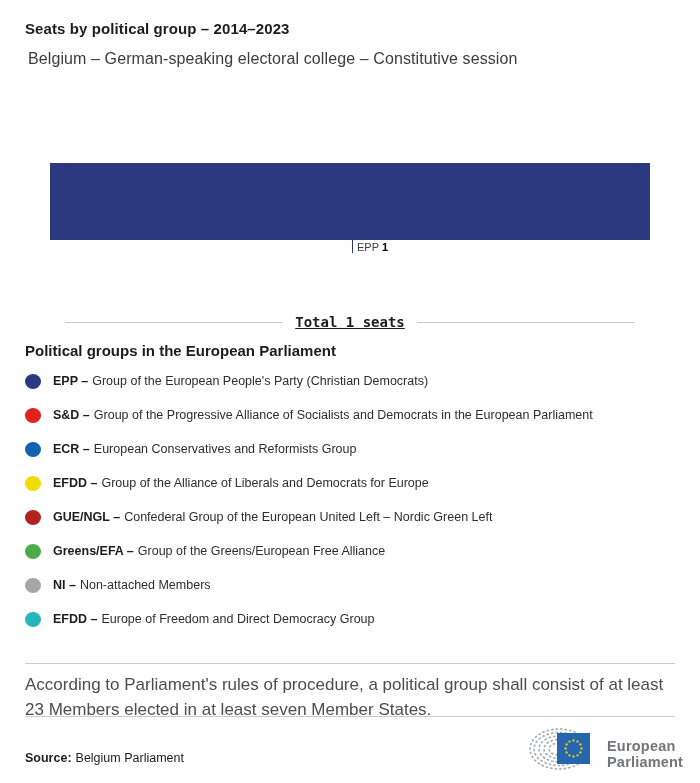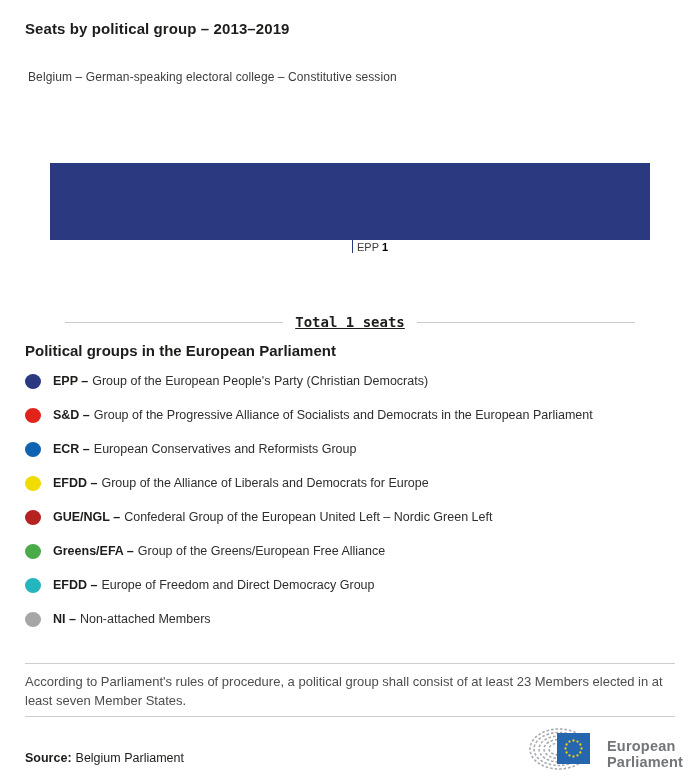--- a/index.html
+++ b/index.html
@@ -5,22 +5,22 @@
   html,body{margin:0;padding:0;background:#ffffff;}
   .page{
     position:relative;width:700px;height:783px;background:#ffffff;
     font-family:"Liberation Sans",sans-serif;color:#1d1d1b;overflow:hidden;
   }
   .title{
     position:absolute;left:25px;top:20px;font-size:15px;font-weight:700;
     color:#1d1d1b;letter-spacing:.1px;
   }
   .subtitle{
-    position:absolute;left:28px;top:50px;font-size:12px;font-weight:400;
-    color:#3c3c3b;letter-spacing:.1px;margin-top:20px;
+    position:absolute;left:28px;top:50px;font-size:16px;font-weight:400;
+    color:#3c3c3b;letter-spacing:.1px;
   }
   .seat-bar{
     position:absolute;left:50px;top:163px;width:600px;height:77px;
     display:flex;flex-direction:row;
   }
   .seat-bar .segment{height:100%;}
   .bar-tick{
     position:absolute;left:352px;top:240px;width:1px;height:13px;background:#2b3a80;
   }
   .bar-tick-label{
@@ -46,42 +46,42 @@
   .legend-dot{
     width:16px;height:15px;border-radius:50%;flex:0 0 16px;margin-right:12px;
   }
   .legend-text{font-size:12.5px;color:#1d1d1b;white-space:nowrap;}
   .legend-text b{margin-right:4px;}
   .legend-text span{color:#2e2e2d;}
   .divider{position:absolute;left:25px;width:650px;height:1px;background:#cccccc;}
   .divider.d1{top:663px;}
   .divider.d2{top:716px;}
   .footnote{
-    position:absolute;left:25px;top:673px;width:645px;font-size:13px;
+    position:absolute;left:25px;top:673px;width:645px;font-size:17px;
     color:#4d4d4d;line-height:1.45;
   }
   .source{
     position:absolute;left:25px;top:751px;font-size:12.5px;color:#1d1d1b;
   }
   .source b{margin-right:4px;}
   .ep-logo{
     position:absolute;left:527px;top:723px;display:flex;align-items:flex-end;
   }
   .ep-logo-text{
     margin-left:6px;font-size:14.5px;font-weight:700;color:#72767a;
     line-height:1.15;letter-spacing:.2px;
   }
   .ep-logo-text div{white-space:nowrap;}
 </style>
 </head>
 <body>
 
 <div class="page">
 
-  <div class="title">Seats by political group – 2013–2019</div>
+  <div class="title">Seats by political group – 2014–2023</div>
   <div class="subtitle">Belgium – German-speaking electoral college – Constitutive session</div>
 
   <div class="seat-bar">
       <div class="segment" style="width: 100%; background-color: rgb(43, 58, 128);"></div>
     </div>
 
   <div class="bar-tick"></div>
   <div class="bar-tick-label"><span>EPP</span><b>1</b></div>
 
   <div class="total-row">
@@ -111,26 +111,26 @@
     </div>
     <div class="legend-item">
       <span class="legend-dot" style="background-color: rgb(180, 35, 32);"></span>
       <span class="legend-text"><b>GUE/NGL –</b><span>Confederal Group of the European United Left – Nordic Green Left</span></span>
     </div>
     <div class="legend-item">
       <span class="legend-dot" style="background-color: rgb(76, 171, 73);"></span>
       <span class="legend-text"><b>Greens/EFA –</b><span>Group of the Greens/European Free Alliance</span></span>
     </div>
     <div class="legend-item">
+      <span class="legend-dot" style="background-color: rgb(166, 166, 166);"></span>
+      <span class="legend-text"><b>NI –</b><span>Non-attached Members</span></span>
+    </div>
+    <div class="legend-item">
       <span class="legend-dot" style="background-color: rgb(37, 182, 189);"></span>
       <span class="legend-text"><b>EFDD –</b><span>Europe of Freedom and Direct Democracy Group</span></span>
-    </div>
-    <div class="legend-item">
-      <span class="legend-dot" style="background-color: rgb(166, 166, 166);"></span>
-      <span class="legend-text"><b>NI –</b><span>Non-attached Members</span></span>
     </div>
   </div>
 
   <div class="divider d1"></div>
   <div class="footnote">According to Parliament's rules of procedure, a political group shall consist of at least 23 Members elected in at least seven Member States.</div>
   <div class="divider d2"></div>
 
   <div class="source"><b>Source:</b><span>Belgium Parliament</span></div>
 
   <div class="ep-logo">

